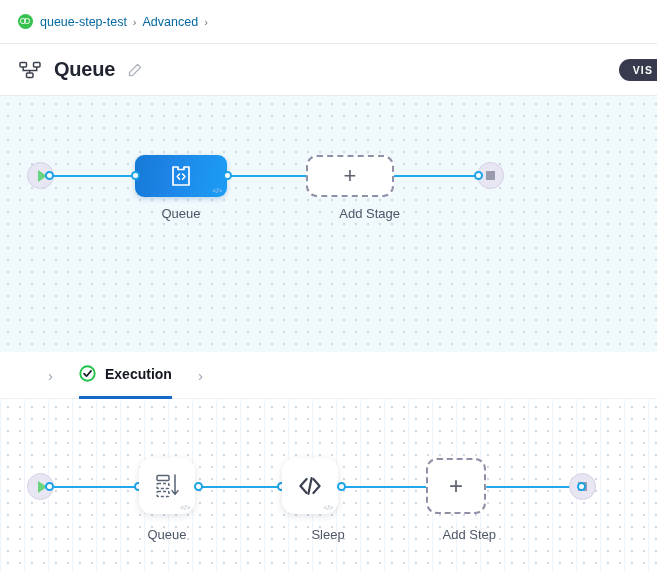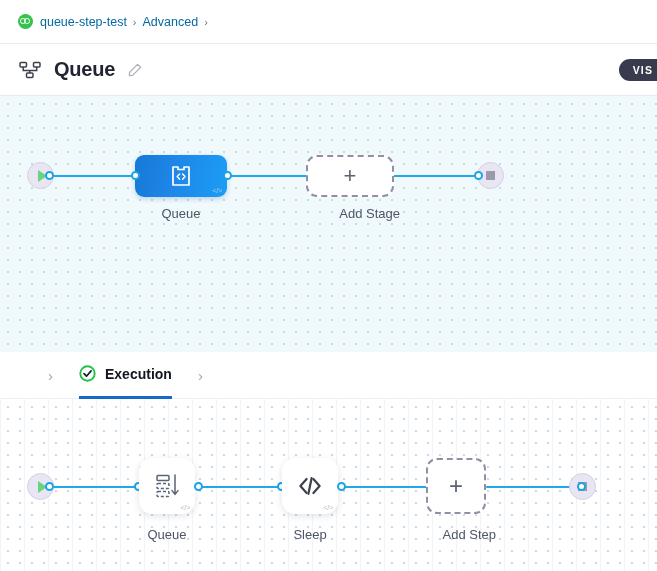--- a/index.html
+++ b/index.html
@@ -425,21 +425,21 @@
     <div class="port" style="left:194px; top:83px;"></div>
 
     <div class="port" style="left:277px; top:83px;"></div>
     <div class="node node-step" style="left:282px; top:59px;">
       <svg width="30" height="30" viewBox="0 0 30 30">
         <path d="M11.6 8 L5.4 15 L11.6 22 M18.4 8 L24.6 15 L18.4 22" fill="none" stroke="#3b424f" stroke-width="2.2" stroke-linecap="round" stroke-linejoin="round"></path>
         <path d="M16.6 7.2 L13.4 22.8" fill="none" stroke="#3b424f" stroke-width="2.2" stroke-linecap="round"></path>
       </svg>
       <span class="code-badge badge-dark">&lt;/&gt;</span>
     </div>
-    <div class="node-label" style="left:270px; top:128px; width:80px;">Sleep</div>
+    <div class="node-label" style="left:288px; top:128px; width:80px;">Sleep</div>
     <div class="port" style="left:337px; top:83px;"></div>
 
     <div class="node node-add add-step-box" style="left:426px; top:59px;">
       <span>+</span>
     </div>
     <div class="node-label" style="left:416px; top:128px; width:80px;text-align:right;">Add Step</div>
 
     <div class="terminal" style="left:569px; top:74px;">
       <span class="stop-sq"></span>
     </div>

